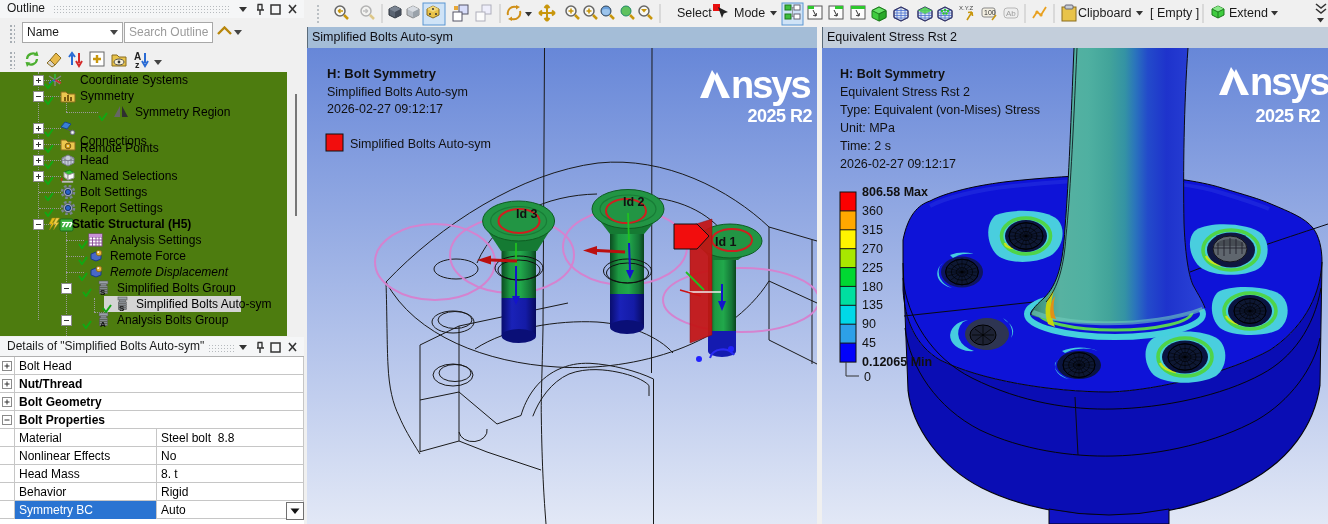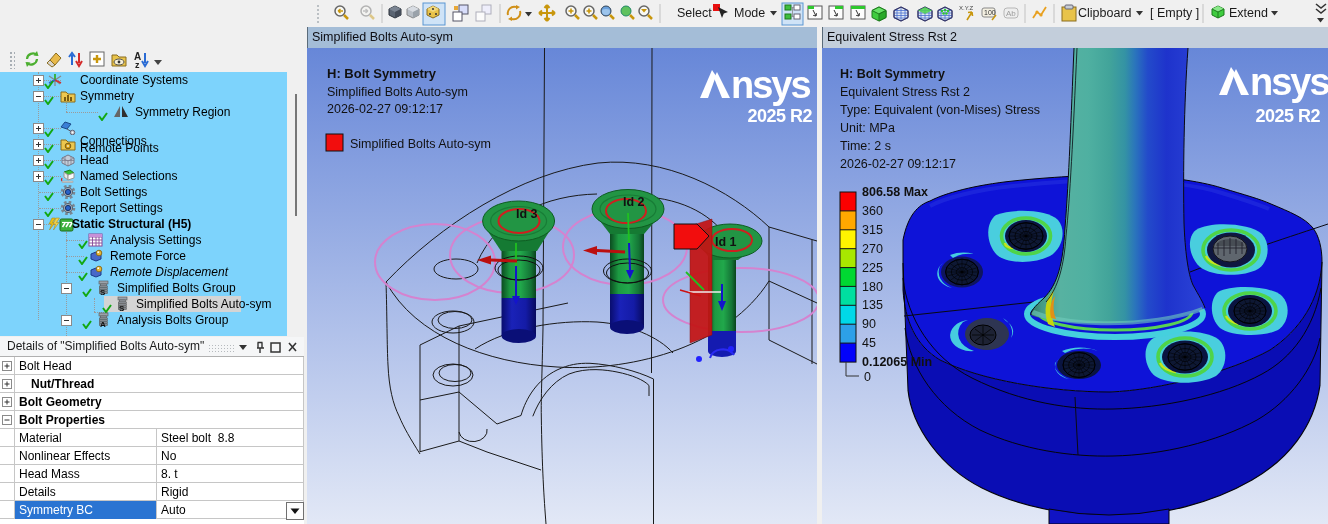--- a/index.html
+++ b/index.html
@@ -12,21 +12,51 @@
 .grip{background-image:radial-gradient(#a8aeb4 0.8px, transparent 0.9px);background-size:4px 4px;}
 svg{display:block;}
 .vline{border-left:1px dotted #9a9a9a;}
 </style>
 </head>
 <body>
 <div id="page">
 
 <div class="abs" style="left:0;top:0;width:304px;height:524px;background:#f0f0f0;"></div>
 
-
+<div class="abs" style="left:0;top:0;width:304px;height:18px;background:#f5f6f7;border-bottom:1px solid #e3e3e3;">
+  <div class="abs hdr" style="left:7px;top:1px;">Outline</div>
+  <div class="abs dots" style="left:53px;top:5px;width:178px;height:9px;"></div>
+  <svg class="abs" style="left:238px;top:3px;" width="62" height="13" viewBox="0 0 62 13">
+    <path d="M1 4 L9 4 L5 9 Z" fill="#333"></path>
+    <g stroke="#333" stroke-width="1.4" fill="none">
+      <path d="M19.5 1.5 h5 M19 7 h7 M22 7 V12 M20 1.5 V7 M24 1.5 V7"></path>
+    </g>
+    <rect x="33" y="2" width="9" height="9" fill="none" stroke="#333" stroke-width="1.5"></rect>
+    <path d="M51 2 L58 10 M58 2 L51 10" stroke="#333" stroke-width="1.6"></path>
+  </svg>
+</div>
+
+<div class="abs" style="left:0;top:18px;width:304px;height:30px;background:#f0f0f0;">
+  <div class="abs grip" style="left:9px;top:6px;width:6px;height:20px;"></div>
+  <div class="abs" style="left:22px;top:4px;width:99px;height:19px;background:#fff;border:1px solid #a8a8a8;">
+    <div class="abs hdr" style="left:4px;top:2px;">Name</div>
+    <svg class="abs" style="right:3px;top:7px;" width="9" height="6">
+          <path d="M0 0 L8 0 L4 5 Z" fill="#444"></path>
+        </svg>
+  </div>
+  <div class="abs" style="left:124px;top:4px;width:87px;height:19px;background:#fff;border:1px solid #a8a8a8;">
+    <div class="abs" style="left:4px;top:2px;font-size:12px;color:#9b9b9b;">Search Outline</div>
+  </div>
+  <svg class="abs" style="left:217px;top:8px;" width="16" height="10">
+        <path d="M1 8 L7.5 1.5 L14 8" fill="none" stroke="#b8860b" stroke-width="2.4"></path>
+      </svg>
+  <svg class="abs" style="left:234px;top:12px;" width="9" height="6">
+        <path d="M0 0 L8 0 L4 5 Z" fill="#444"></path>
+      </svg>
+</div>
 
 <div class="abs" style="left:0;top:48px;width:304px;height:24px;background:#f0f0f0;">
   <div class="abs grip" style="left:9px;top:3px;width:6px;height:18px;"></div>
   <svg class="abs" style="left:24px;top:3px;" width="140" height="17" viewBox="0 0 140 17">
 
     <path d="M3 8 a6 6 0 0 1 10 -4 M13 8 a6 6 0 0 1 -10 4" fill="none" stroke="#4caf30" stroke-width="2.2"></path>
     <path d="M13 0 l1.5 5 l-5 -0.5 Z" fill="#4caf30"></path>
         <path d="M3 16 l-1.5 -5 l5 0.5 Z" fill="#4caf30"></path>
 
     <g transform="translate(22,0)">
@@ -54,21 +84,21 @@
           <text x="0" y="9" font-size="10" font-weight="bold" fill="#222" font-family="Liberation Sans">A</text>
           <text x="1" y="17" font-size="9" font-weight="bold" fill="#222" font-family="Liberation Sans">z</text>
           <path d="M11 2 V12 M8 10 L11 15 L14 10" stroke="#2a6bd4" stroke-width="2" fill="none"></path>
         </g>
   </svg>
   <svg class="abs" style="left:154px;top:12px;" width="9" height="6">
         <path d="M0 0 L8 0 L4 5 Z" fill="#444"></path>
       </svg>
 </div>
 
-<div class="abs" style="left:0;top:72px;width:290px;height:264px;background:#7dd3fc;overflow:hidden;" id="tree">
+<div class="abs" style="left:0;top:72px;width:290px;height:264px;background:#4d7c0f;overflow:hidden;" id="tree">
 
   <div class="abs vline" style="left:38px;top:0;height:248px;"></div>
   <div class="abs" style="left:43px;top:8px;width:18px;border-top:1px dotted #9a9a9a;"></div>
   <div class="abs" style="left:43px;top:24px;width:18px;border-top:1px dotted #9a9a9a;"></div>
   <div class="abs vline" style="left:66px;top:26px;height:14px;"></div>
   <div class="abs" style="left:66px;top:40px;width:32px;border-top:1px dotted #9a9a9a;"></div>
   <div class="abs" style="left:43px;top:56px;width:18px;border-top:1px dotted #9a9a9a;"></div>
   <div class="abs" style="left:43px;top:72px;width:18px;border-top:1px dotted #9a9a9a;"></div>
   <div class="abs" style="left:43px;top:88px;width:18px;border-top:1px dotted #9a9a9a;"></div>
   <div class="abs" style="left:43px;top:104px;width:18px;border-top:1px dotted #9a9a9a;"></div>
@@ -433,30 +463,30 @@
         </svg>
       </div>
   <div class="abs" style="left:2px;top:58px;">
         <svg width="10" height="10">
           <rect x="0.5" y="0.5" width="9" height="9" fill="#fff" stroke="#8a8a8a"></rect>
           <path d="M2.5 5 H7.5" stroke="#333" stroke-width="1"></path>
         </svg>
       </div>
 
   <div class="abs treetxt" style="left:19px;top:2px;font-weight:normal;">Bolt Head</div>
-  <div class="abs treetxt" style="left:31px;top:20px;font-weight:bold;">Nut/Thread</div>
+  <div class="abs treetxt" style="left:19px;top:20px;font-weight:bold;">Nut/Thread</div>
   <div class="abs treetxt" style="left:19px;top:38px;font-weight:bold;">Bolt Geometry</div>
   <div class="abs treetxt" style="left:19px;top:56px;font-weight:bold;">Bolt Properties</div>
   <div class="abs treetxt" style="left:19px;top:74px;">Material</div>
       <div class="abs treetxt" style="left:161px;top:74px;">Steel bolt&nbsp; 8.8</div>
   <div class="abs treetxt" style="left:19px;top:92px;text-align:right;">Nonlinear Effects</div>
       <div class="abs treetxt" style="left:161px;top:92px;">No</div>
   <div class="abs treetxt" style="left:19px;top:110px;">Head Mass</div>
       <div class="abs treetxt" style="left:161px;top:110px;">8. t</div>
-  <div class="abs treetxt" style="left:19px;top:128px;">Details</div>
+  <div class="abs treetxt" style="left:19px;top:128px;">Behavior</div>
       <div class="abs treetxt" style="left:161px;top:128px;">Rigid</div>
   <div class="abs" style="left:15px;top:144px;width:141px;height:18px;background:#2a74d2;"></div>
   <div class="abs treetxt" style="left:19px;top:146px;color:#fff;">Symmetry BC</div>
       <div class="abs treetxt" style="left:161px;top:146px;">Auto</div>
   <div class="abs" style="left:286px;top:145px;width:16px;height:16px;background:#fdfdfd;border:1px solid #707070;">
         <svg width="16" height="16">
           <path d="M3.5 5.5 H12.5 L8 11 Z" fill="#111"></path>
         </svg>
       </div>
 </div>

